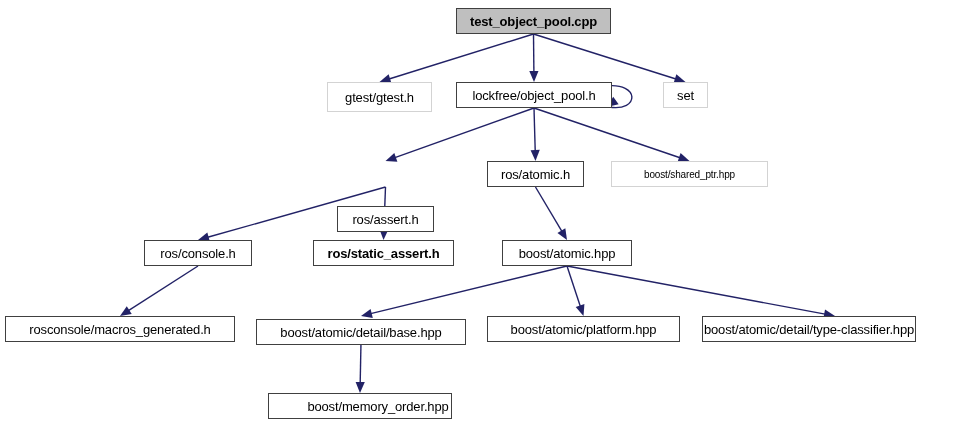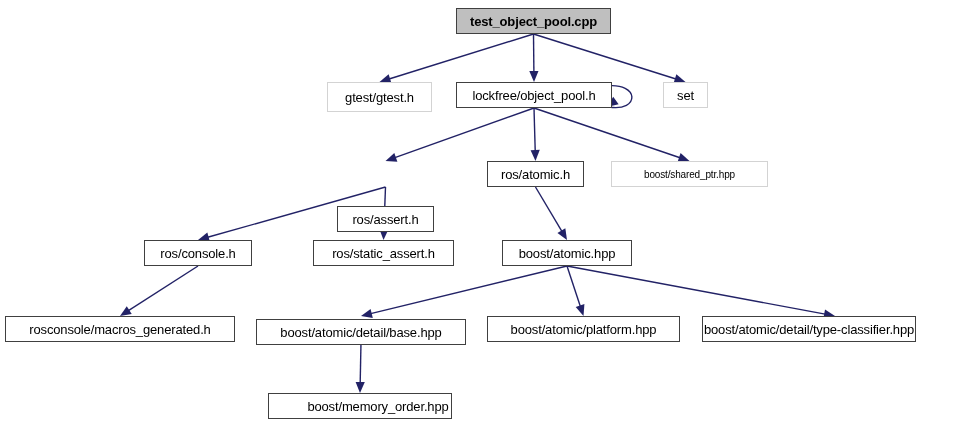--- a/index.html
+++ b/index.html
@@ -109,21 +109,21 @@
       </div>
       <div class="dep-node style-normal" style="left: 487px; top: 161px; width: 97px; height: 26px; font-size: 13px;">
         <span class="node-label">ros/atomic.h</span>
       </div>
       <div class="dep-node style-faded" style="left: 611px; top: 161px; width: 157px; height: 26px; font-size: 10px;">
         <span class="node-label">boost/shared_ptr.hpp</span>
       </div>
       <div class="dep-node style-normal" style="left: 144px; top: 240px; width: 108px; height: 26px; font-size: 13px;">
         <span class="node-label">ros/console.h</span>
       </div>
-      <div class="dep-node style-normal" style="left: 313px; top: 240px; width: 141px; height: 26px; font-size: 13px;">
+      <div class="dep-node style-normal" style="left: 313px; top: 240px; width: 141px; height: 26px; font-size: 13px; font-weight: bold;">
         <span class="node-label">ros/static_assert.h</span>
       </div>
       <div class="dep-node style-normal" style="left: 502px; top: 240px; width: 130px; height: 26px; font-size: 13px;">
         <span class="node-label">boost/atomic.hpp</span>
       </div>
       <div class="dep-node style-normal" style="left: 5px; top: 316px; width: 230px; height: 26px; font-size: 13px;">
         <span class="node-label">rosconsole/macros_generated.h</span>
       </div>
       <div class="dep-node style-normal" style="left: 256px; top: 319px; width: 210px; height: 26px; font-size: 13px;">
         <span class="node-label">boost/atomic/detail/base.hpp</span>

